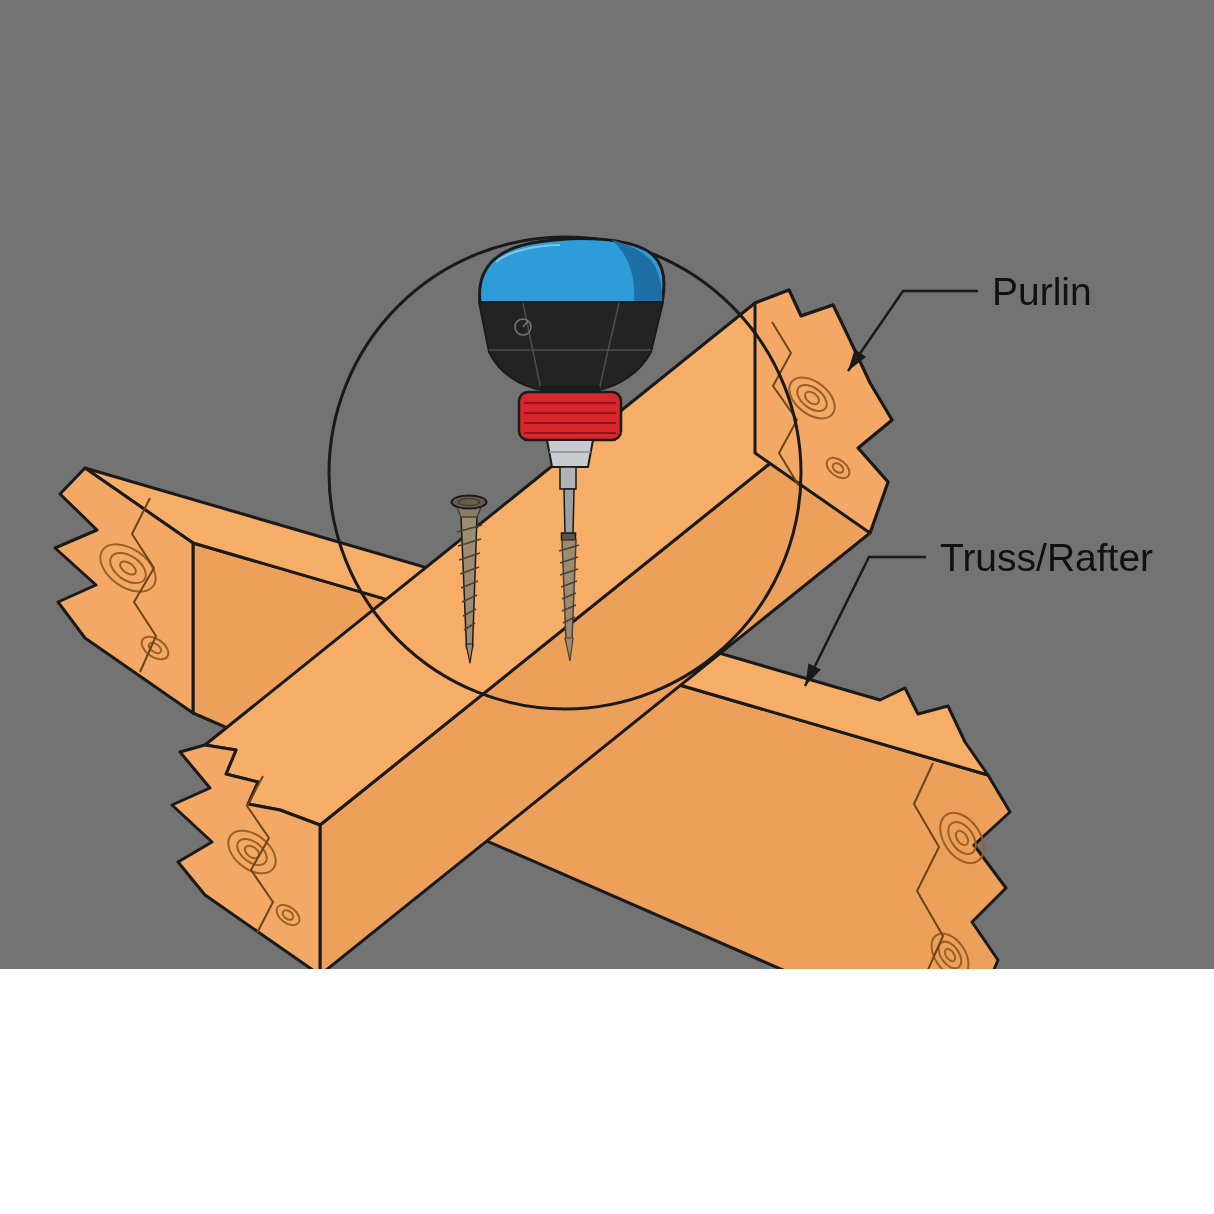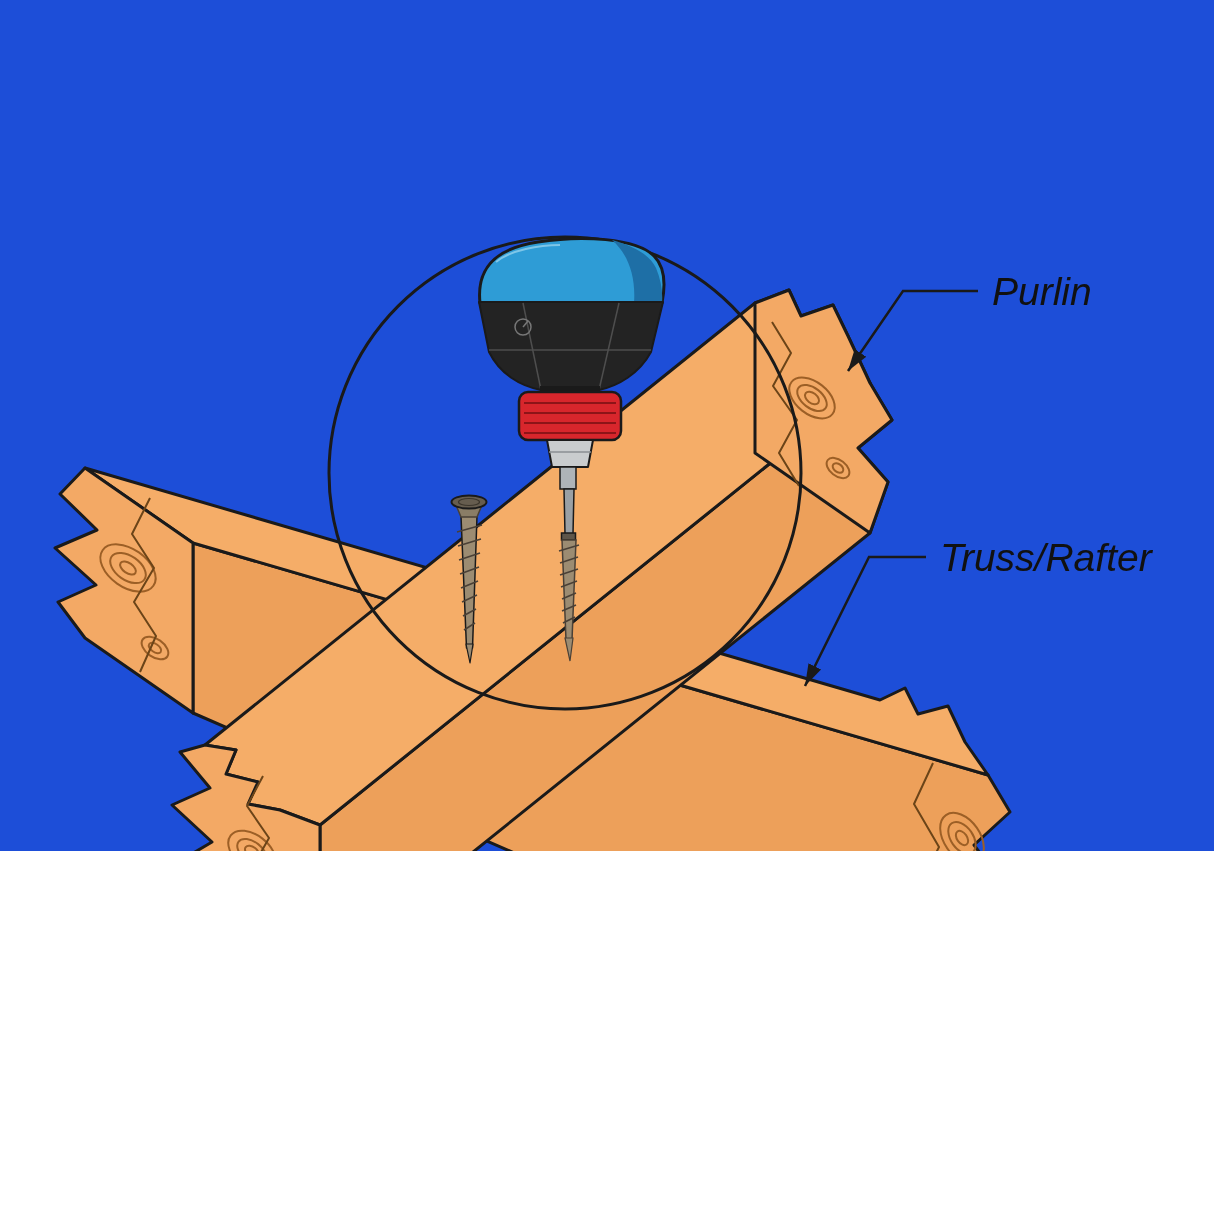--- a/index.html
+++ b/index.html
@@ -1,17 +1,17 @@
 <!DOCTYPE html>
 <html><head>
 <meta charset="utf-8">
 <style>
   html,body{margin:0;padding:0;background:#ffffff;}
-  .canvas{position:relative;width:1214px;height:851px;background:#1d4ed8;overflow:hidden;
-          font-family:"Liberation Sans", sans-serif;font-style:italic;}
+  .canvas{position:relative;width:1214px;height:969px;background:#737373;overflow:hidden;
+          font-family:"Liberation Sans", sans-serif;}
   svg{position:absolute;left:0;top:0;}
   .label-text{font-family:"Liberation Sans", sans-serif;font-size:39px;fill:#111;font-weight:400;}
   .edge{stroke:#1A1A1A;stroke-linejoin:round;}
   .grain{stroke:#9C5F26;stroke-width:2;fill:none;}
   .crack{stroke:#6B4418;stroke-width:2;fill:none;stroke-linejoin:round;}
   .thread{stroke:#4A4036;stroke-width:1.6;}
   .facet{stroke:#4E4E4E;stroke-width:1.5;}
 </style>
 </head>
 <body>

